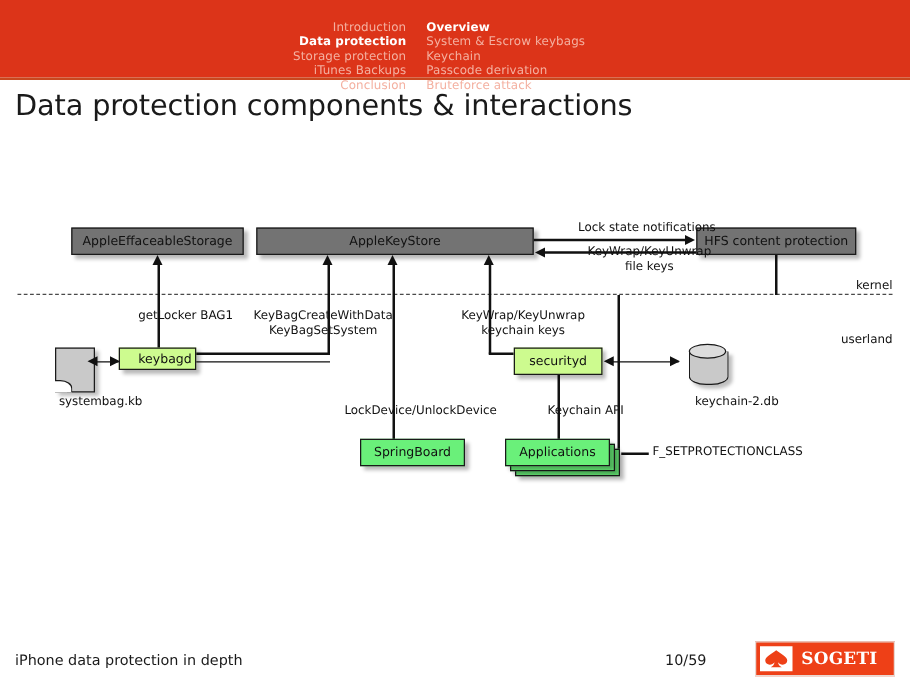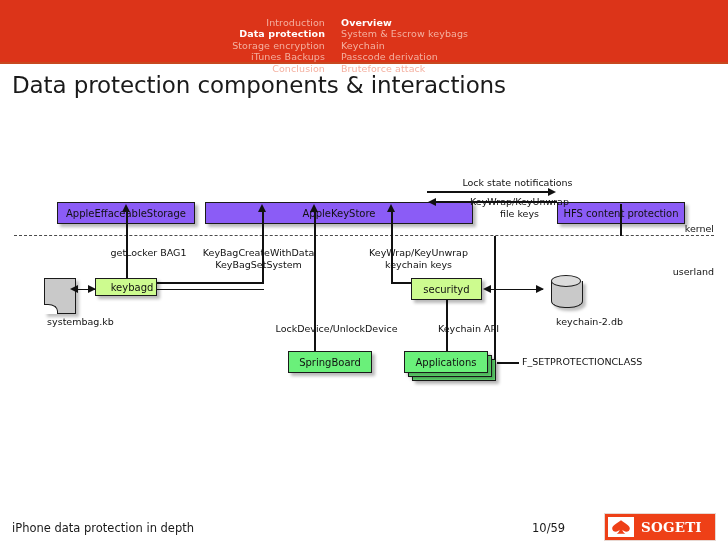--- a/index.html
+++ b/index.html
@@ -44,21 +44,21 @@
 
   
   .box{
     position:absolute;box-sizing:border-box;
     border:1px solid #1a1a1a;
     display:flex;align-items:center;justify-content:center;
     font-size:10px;color:#111;
     box-shadow:3px 3px 3px rgba(0,0,0,.28);
     white-space:nowrap;
   }
-  .box.grey{background:#8b5cf6;margin-top:20px;}
+  .box.grey{background:#737373;}
   .box.lgreen{background:#cdfb8f;}
   .box.mgreen{background:#6af07a;}
 
   
   .stack-l3,.stack-l2{
     position:absolute;box-sizing:border-box;border:1px solid #1a1a1a;
     background:#6af07a;box-shadow:3px 3px 3px rgba(0,0,0,.28);
   }
 
   
@@ -126,21 +126,21 @@
 <body>
 
 <div id="slide">
 
   <div class="header"></div>
   <div class="header-underline"></div>
   <div class="navwrap">
     <div class="navcol left">
       <div class="navitem">Introduction</div>
       <div class="navitem active">Data protection</div>
-      <div class="navitem">Storage encryption</div>
+      <div class="navitem">Storage protection</div>
       <div class="navitem">iTunes Backups</div>
       <div class="navitem">Conclusion</div>
     </div>
     <div class="navcol right">
       <div class="navitem active">Overview</div>
       <div class="navitem">System &amp; Escrow keybags</div>
       <div class="navitem">Keychain</div>
       <div class="navitem">Passcode derivation</div>
       <div class="navitem">Bruteforce attack</div>
     </div>
@@ -151,21 +151,21 @@
   <div class="canvas">
 
     <div class="dashed" style="left:14px;top:115px;width:700px;"></div>
     <div class="lbl" style="right:14px;top:103px;">kernel</div>
     <div class="lbl" style="right:14px;top:118px;margin-top:28px;">userland</div>
 
     <div class="box grey" style="left:57px;top:62px;width:138px;height:22px;">
       <span>AppleEffaceableStorage</span>
     </div>
 
-    <div class="box grey" style="left:205px;top:62px;width:268px;height:22px;">
+    <div class="box grey" style="left:205px;top:62px;width:222px;height:22px;">
       <span>AppleKeyStore</span>
     </div>
 
     <div class="box grey" style="left:557px;top:62px;width:128px;height:22px;">
       <span>HFS content protection</span>
     </div>
 
     <div class="hline" style="left:427px;top:71px;width:122px;"></div>
     <div class="ah right" style="left:548px;top:67.5px;"></div>
     <div class="lbl c" style="left:495px;top:57px;">Lock state notifications</div>

